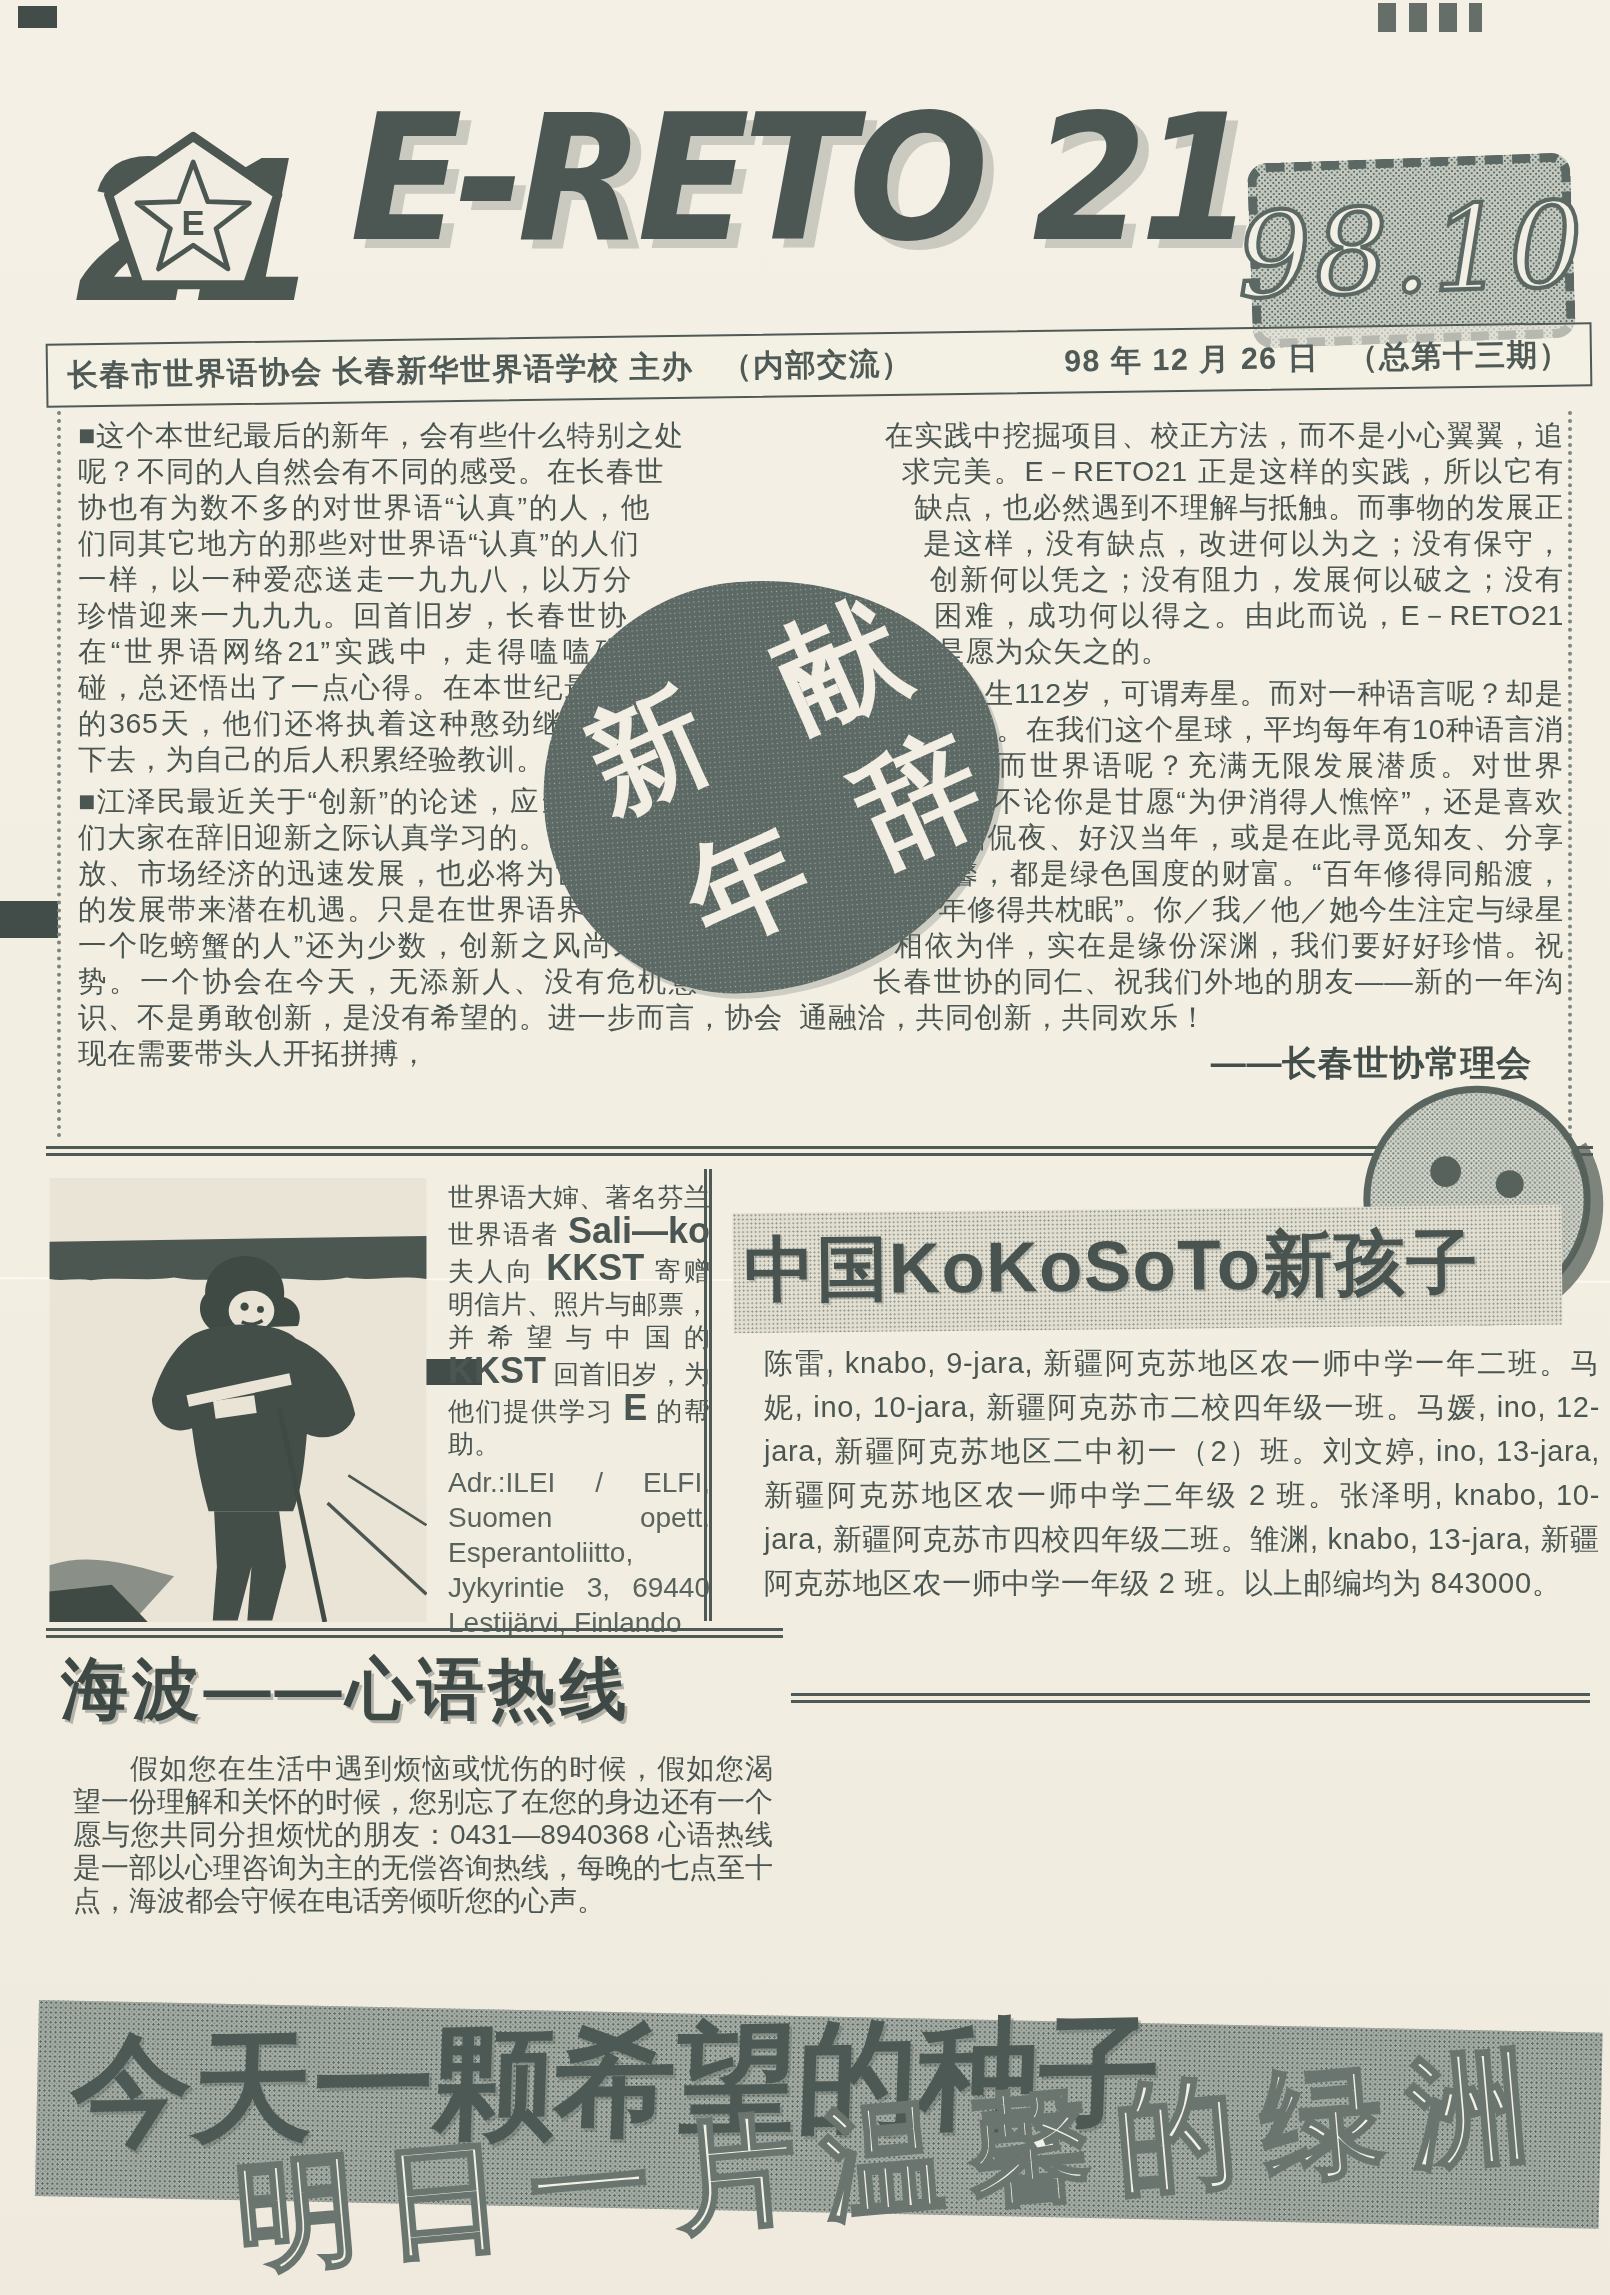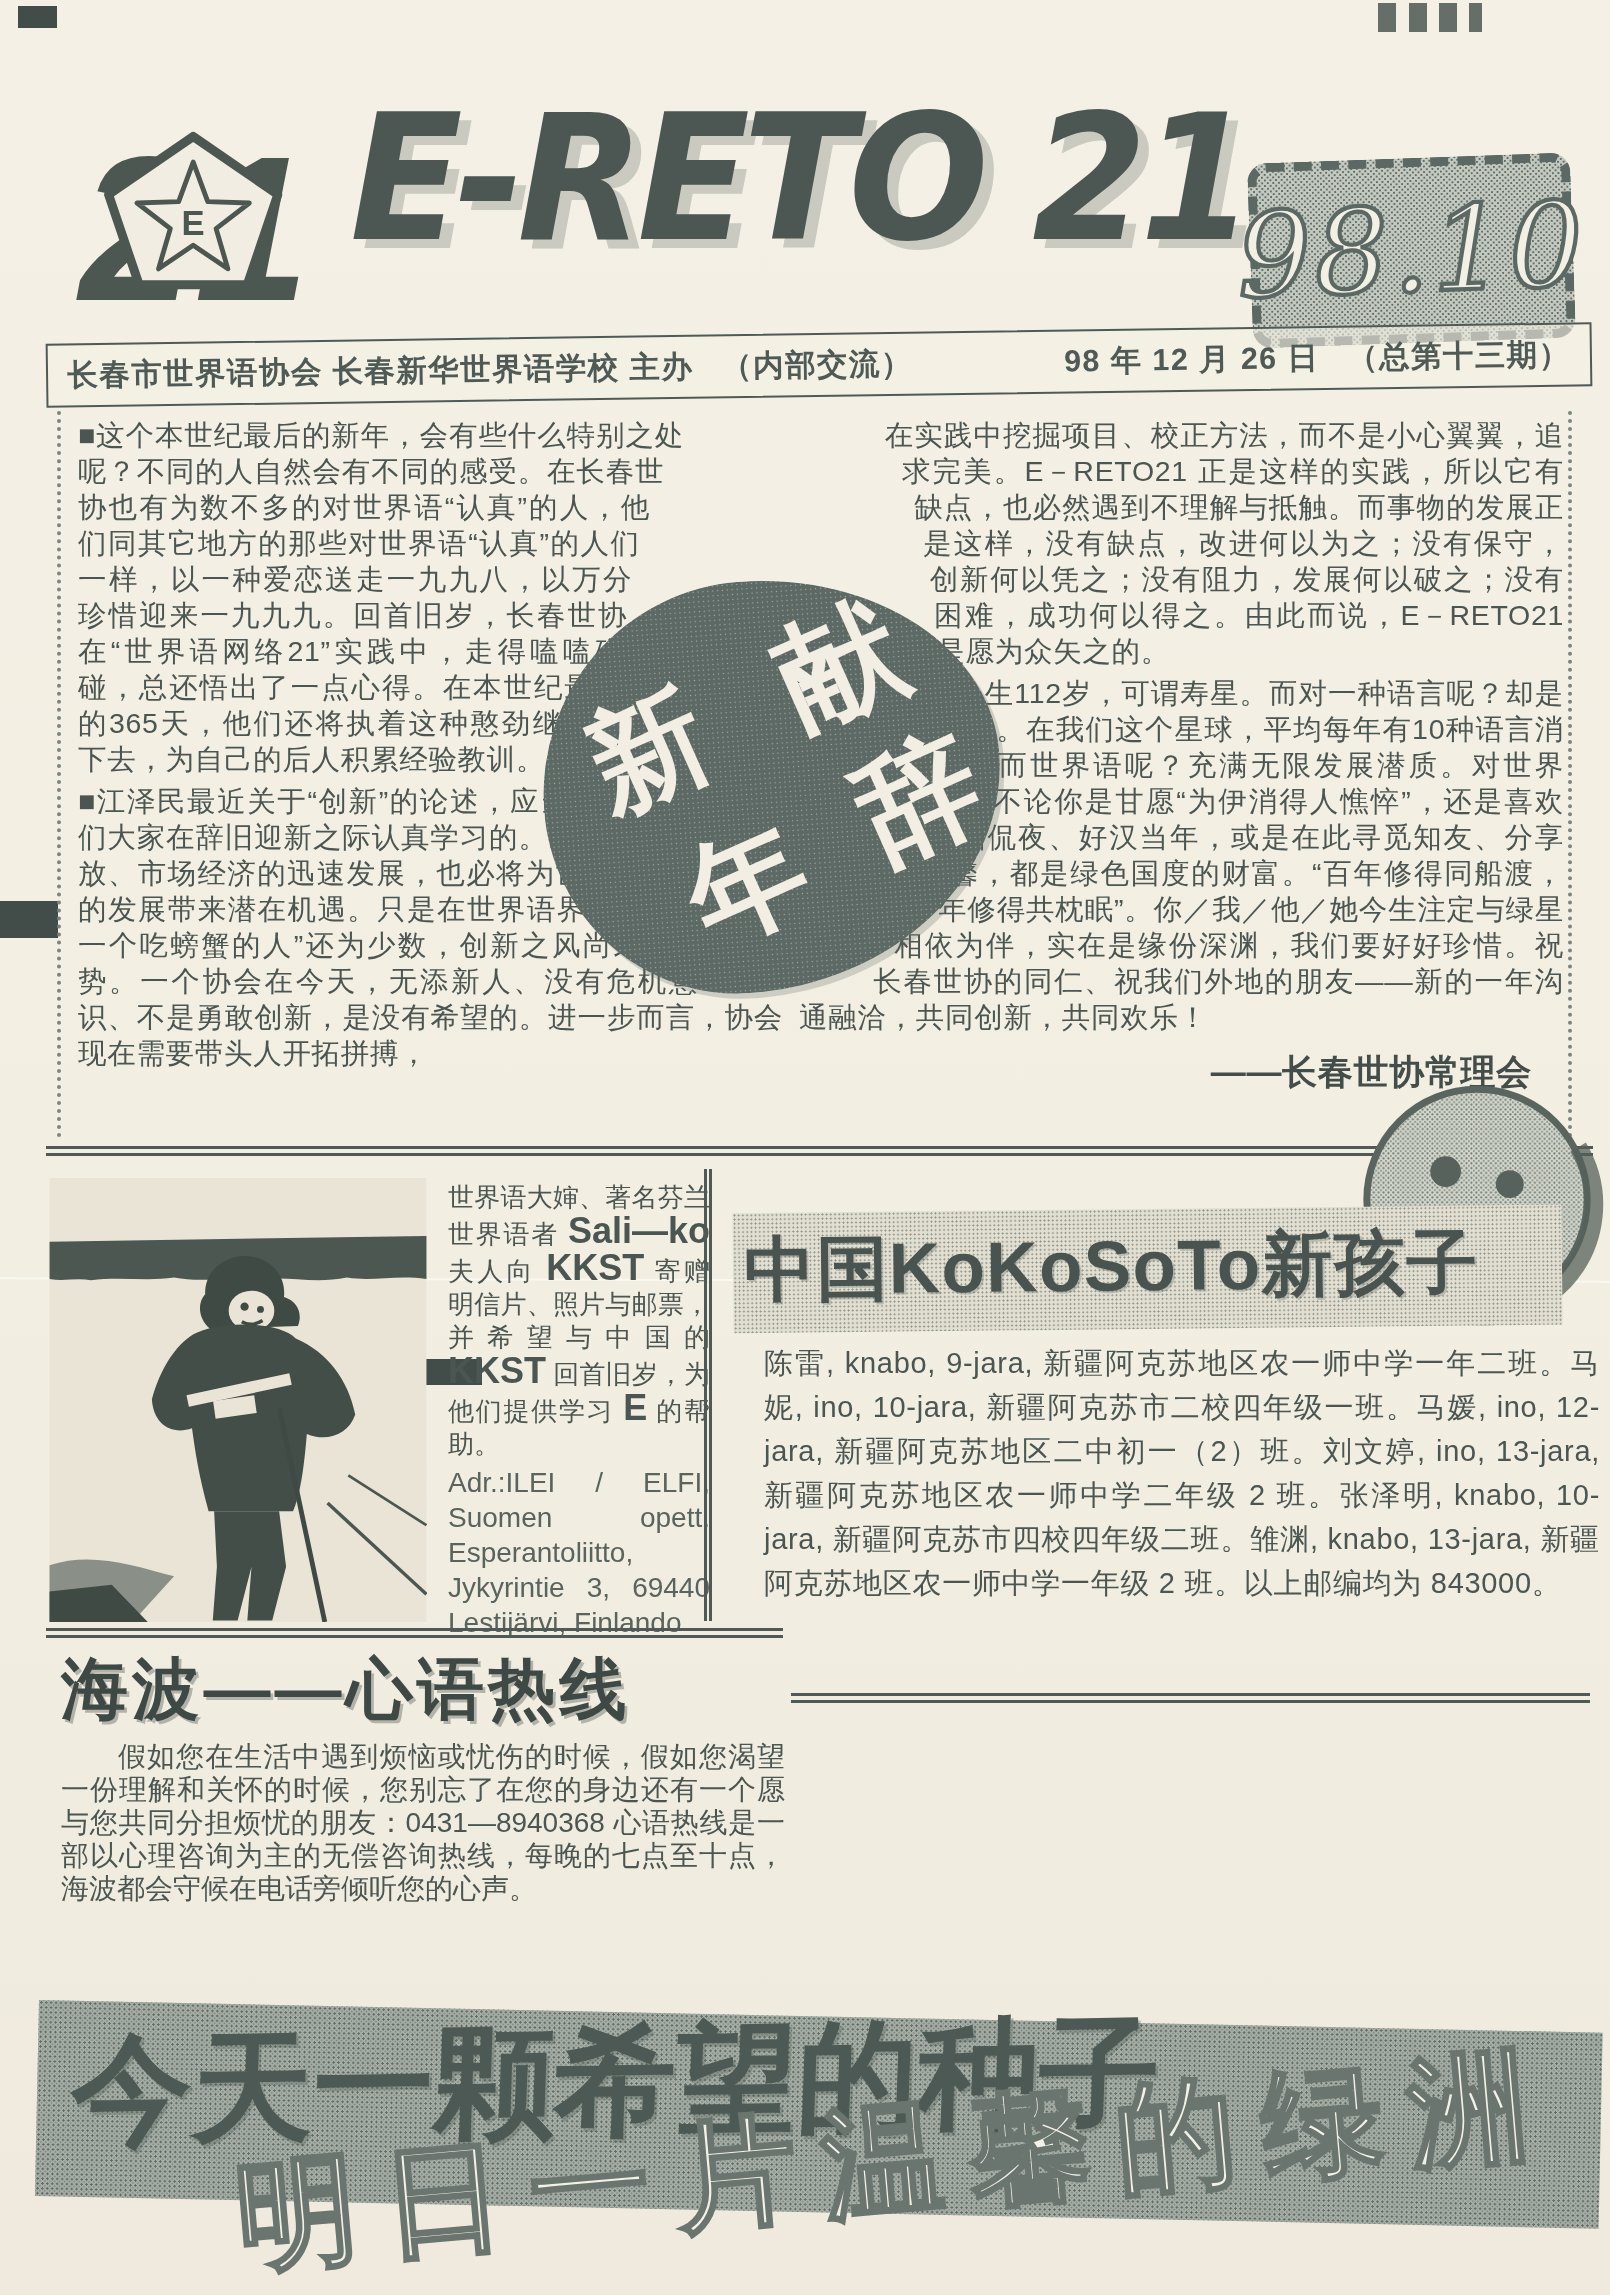--- a/index.html
+++ b/index.html
@@ -66,21 +66,21 @@
 
   .col{position:absolute; top:417px; font-size:28.5px; line-height:36px;
        text-align:justify; letter-spacing:0.7px; color:#4b5652;}
   .col p{margin:0 0 5.6px 0;}
   .col-left{left:78px; width:705px;}
   .col-right{left:799px; width:765px;}
   .wrapR{float:right; width:241px; height:402px; margin-top:161px;
          shape-outside:ellipse(56% 52% at 94% 50%); shape-margin:9.7px;}
   .wrapL{float:left; width:207px; height:392px; margin-top:172px;
          shape-outside:ellipse(56% 52% at 6% 50%); shape-margin:9.7px;}
-  .sig{text-align:right; font-weight:bold; font-size:35px; padding-right:32px; margin-top:19px; color:#434e4a;}
+  .sig{text-align:right; font-weight:bold; font-size:35px; padding-right:32px; margin-top:10px; color:#434e4a;}
 
   .badge{
     position:absolute; left:543px; top:580px; width:458px; height:411px;
     transform:rotate(-4deg); z-index:3;
     border-radius:46% 54% 58% 42% / 52% 46% 54% 48%;
     box-shadow:4.2px 5.6px 0 rgba(93,105,101,.25);
   }
   .badge .c{position:absolute; color:#f2eee3; font-weight:bold; line-height:1;}
   .bc0{left:49px;  top:104px; font-size:117px; transform:rotate(-20deg);}
   .bc1{left:244px; top:29px;  font-size:122px; transform:rotate(-20deg);}
@@ -117,21 +117,21 @@
     font-size:29px; line-height:44px; text-align:justify; letter-spacing:0.7px; color:#4b5652;margin-left:28px;
   }
 
   .hot-title{
     position:absolute; left:60px; top:1643px; margin:1px; white-space:nowrap;
     font-size:67px; font-weight:800; letter-spacing:4.2px; color:#3e4945;
     text-shadow:2.8px 2.8px 0 rgba(62,73,69,.35);
   }
   .hot-col{position:absolute; left:61px; top:1740px; width:724px;
            font-size:28px; line-height:33px; text-align:justify; color:#4b5652;}
-  .hot-col p{margin:0; text-indent:57px;}
+  .hot-col p{margin:12px; text-indent:57px;}
   .br-col{position:absolute; left:798px; top:1711px; width:794px;
           font-size:28.5px; line-height:33px; text-align:justify; color:#4b5652;}
 
   .band{position:absolute; left:39px; top:2000px; width:1564px; height:196px;
         transform:rotate(1.2deg); transform-origin:left top;}
   .ban1{
     position:absolute; left:71px; top:2001px; z-index:5; white-space:nowrap;
     font-size:121px; font-weight:800; letter-spacing:0; color:#4d5954;
     transform:rotate(-1deg) skewX(-3deg);
     text-shadow:2.8px 3.5px 0 rgba(77,89,84,.3);

